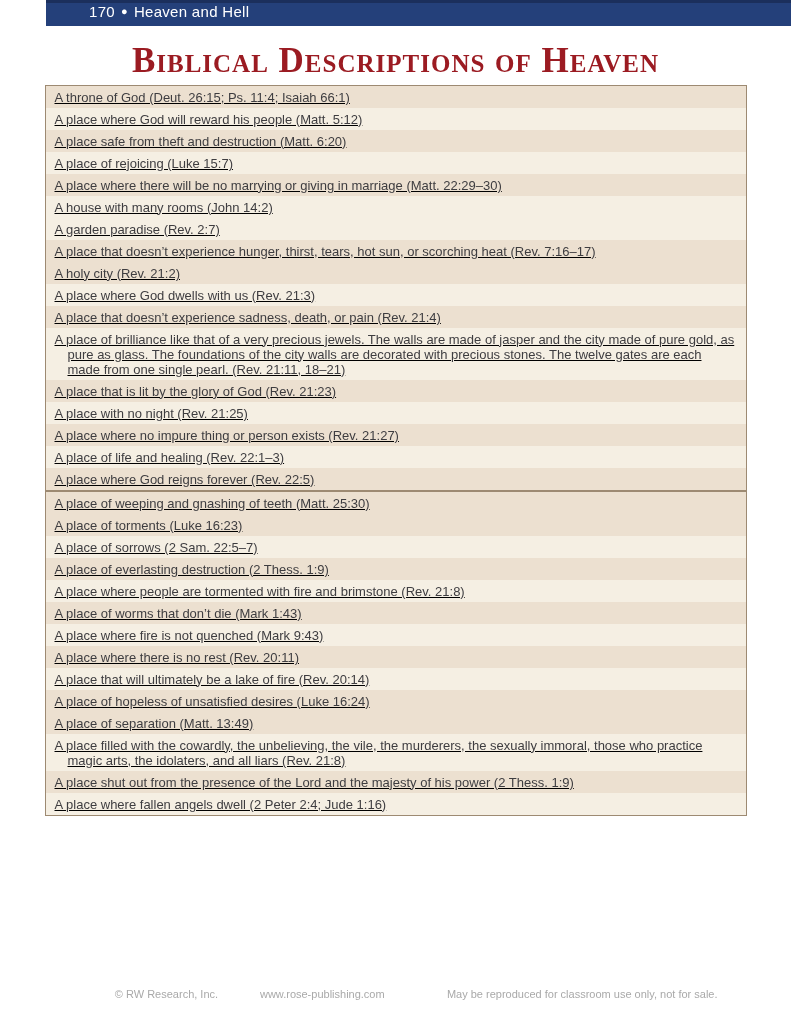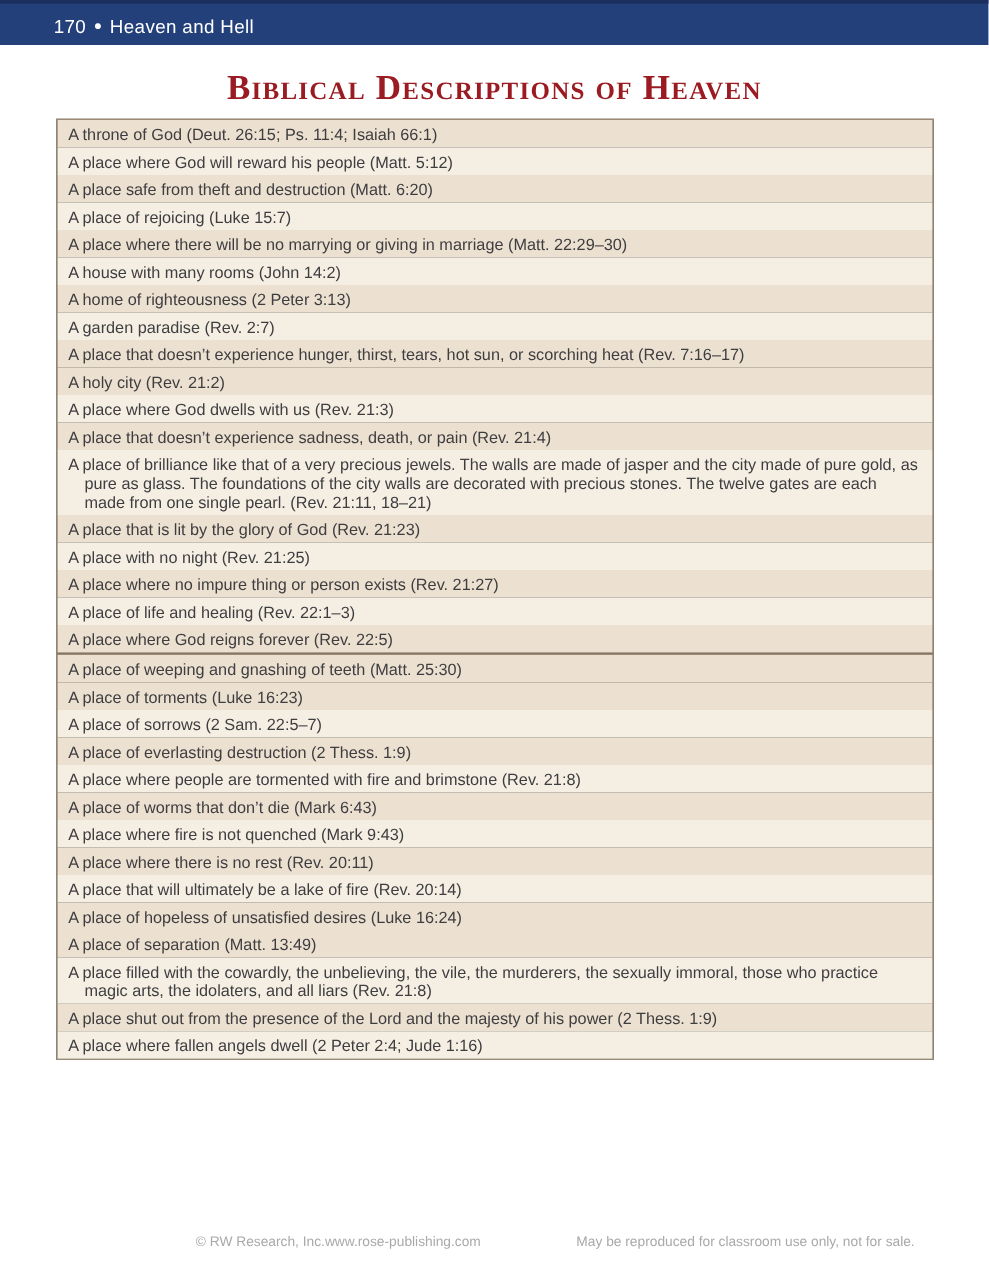--- a/index.html
+++ b/index.html
@@ -11,58 +11,60 @@
   .page {
     position: relative;
     width: 791px;
     height: 1024px;
     background: #ffffff;
     overflow: hidden;
   }
   
   .topbar {
     box-sizing: border-box;
-    height: 36px;
+    height: 26px;
     background: #24407A;
     border-top: 3px solid #1B2F5C;
     color: #ffffff;
     display: flex;
     align-items: flex-end;
     padding: 0 0 6px 43px;
     font-size: 15px;
     letter-spacing: 0.3px;
+    margin-left: 46px;
   }
   .topbar .pgnum { margin-right: 6px; }
   .topbar .dot {
     font-size: 11px;
     line-height: 17px;
     margin-right: 6px;
   }
   
   .sec-title {
     margin: 0;
     padding: 0;
     text-align: center;
     font-family: "Liberation Serif", serif;
     font-weight: 700;
     font-variant: small-caps;
     font-variant-caps: small-caps;
     color: #9B1B22;
-    font-size: 28px;
+    font-size: 35px;
     line-height: 38px;
     letter-spacing: 1px;
   }
   .sec-title.first { margin-top: 16px; margin-bottom: 5px; }
   .sec-title.second { margin-top: 7px; margin-bottom: 5px; }
   
   .desc-table {
     width: 700px;
     margin: 0 auto;
     border: 1.5px solid #9D8A72;
-    background: #404040;
+    background: #fef9c3;
+    text-decoration: underline;
   }
   .desc-table .row {
     box-sizing: border-box;
     padding: 3.5px 10px 3.5px 22px;
     text-indent: -13px;
     font-size: 13px;
     line-height: 15px;
     color: #3E3D40;
   }
   .desc-table .row.odd  { background: #ECE0D0; }
@@ -71,23 +73,23 @@
   .footer {
     position: absolute;
     left: 45px;
     right: 45px;
     top: 988px;
     display: flex;
     align-items: baseline;
     font-size: 11px;
     color: #A9A9A9;
   }
-  .footer .left   { flex: 1; text-align: right; margin-left: 28px; }
+  .footer .left   { flex: 1; text-align: center; margin-left: 28px; }
   .footer .center { flex: 1; }
-  .footer .right  { flex: 1.6; text-align: center; }
+  .footer .right  { flex: 1.6; text-align: left; }
 </style>
 </head>
 <body>
 
 <div class="page">
 
   <header class="topbar">
     <span class="pgnum">170</span>
     <span class="dot">●</span>
     <span class="htitle">Heaven and Hell</span>
@@ -96,21 +98,20 @@
   <main>
     <section>
       <h1 class="sec-title first">Biblical Descriptions of Heaven</h1>
       <div class="desc-table">
           <div class="row odd">A throne of God (Deut. 26:15; Ps. 11:4; Isaiah 66:1)</div>
           <div class="row even">A place where God will reward his people (Matt. 5:12)</div>
           <div class="row odd">A place safe from theft and destruction (Matt. 6:20)</div>
           <div class="row even">A place of rejoicing (Luke 15:7)</div>
           <div class="row odd">A place where there will be no marrying or giving in marriage (Matt. 22:29–30)</div>
           <div class="row even">A house with many rooms (John 14:2)</div>
-          <div class="row odd">A home of righteousness (2 Peter 3:13)</div>
           <div class="row even">A garden paradise (Rev. 2:7)</div>
           <div class="row odd">A place that doesn’t experience hunger, thirst, tears, hot sun, or scorching heat (Rev. 7:16–17)</div>
           <div class="row odd">A holy city (Rev. 21:2)</div>
           <div class="row even">A place where God dwells with us (Rev. 21:3)</div>
           <div class="row odd">A place that doesn’t experience sadness, death, or pain (Rev. 21:4)</div>
           <div class="row even">A place of brilliance like that of a very precious jewels. The walls are made of jasper and the city made of pure gold, as pure as glass. The foundations of the city walls are decorated with precious stones. The twelve gates are each made from one single pearl. (Rev. 21:11, 18–21)</div>
           <div class="row odd">A place that is lit by the glory of God (Rev. 21:23)</div>
           <div class="row even">A place with no night (Rev. 21:25)</div>
           <div class="row odd">A place where no impure thing or person exists (Rev. 21:27)</div>
           <div class="row even">A place of life and healing (Rev. 22:1–3)</div>
@@ -118,21 +119,21 @@
         </div>
     </section>
 
     <section>
       <div class="desc-table">
           <div class="row odd">A place of weeping and gnashing of teeth (Matt. 25:30)</div>
           <div class="row odd">A place of torments (Luke 16:23)</div>
           <div class="row even">A place of sorrows (2 Sam. 22:5–7)</div>
           <div class="row odd">A place of everlasting destruction (2 Thess. 1:9)</div>
           <div class="row even">A place where people are tormented with fire and brimstone (Rev. 21:8)</div>
-          <div class="row odd">A place of worms that don’t die (Mark 6:43)</div>
+          <div class="row odd">A place of worms that don’t die (Mark 1:43)</div>
           <div class="row even">A place where fire is not quenched (Mark 9:43)</div>
           <div class="row odd">A place where there is no rest (Rev. 20:11)</div>
           <div class="row even">A place that will ultimately be a lake of fire (Rev. 20:14)</div>
           <div class="row odd">A place of hopeless of unsatisfied desires (Luke 16:24)</div>
           <div class="row odd">A place of separation (Matt. 13:49)</div>
           <div class="row even">A place filled with the cowardly, the unbelieving, the vile, the murderers, the sexually immoral, those who practice magic arts, the idolaters, and all liars (Rev. 21:8)</div>
           <div class="row odd">A place shut out from the presence of the Lord and the majesty of his power (2 Thess. 1:9)</div>
           <div class="row even">A place where fallen angels dwell (2 Peter 2:4; Jude 1:16)</div>
         </div>
     </section>

